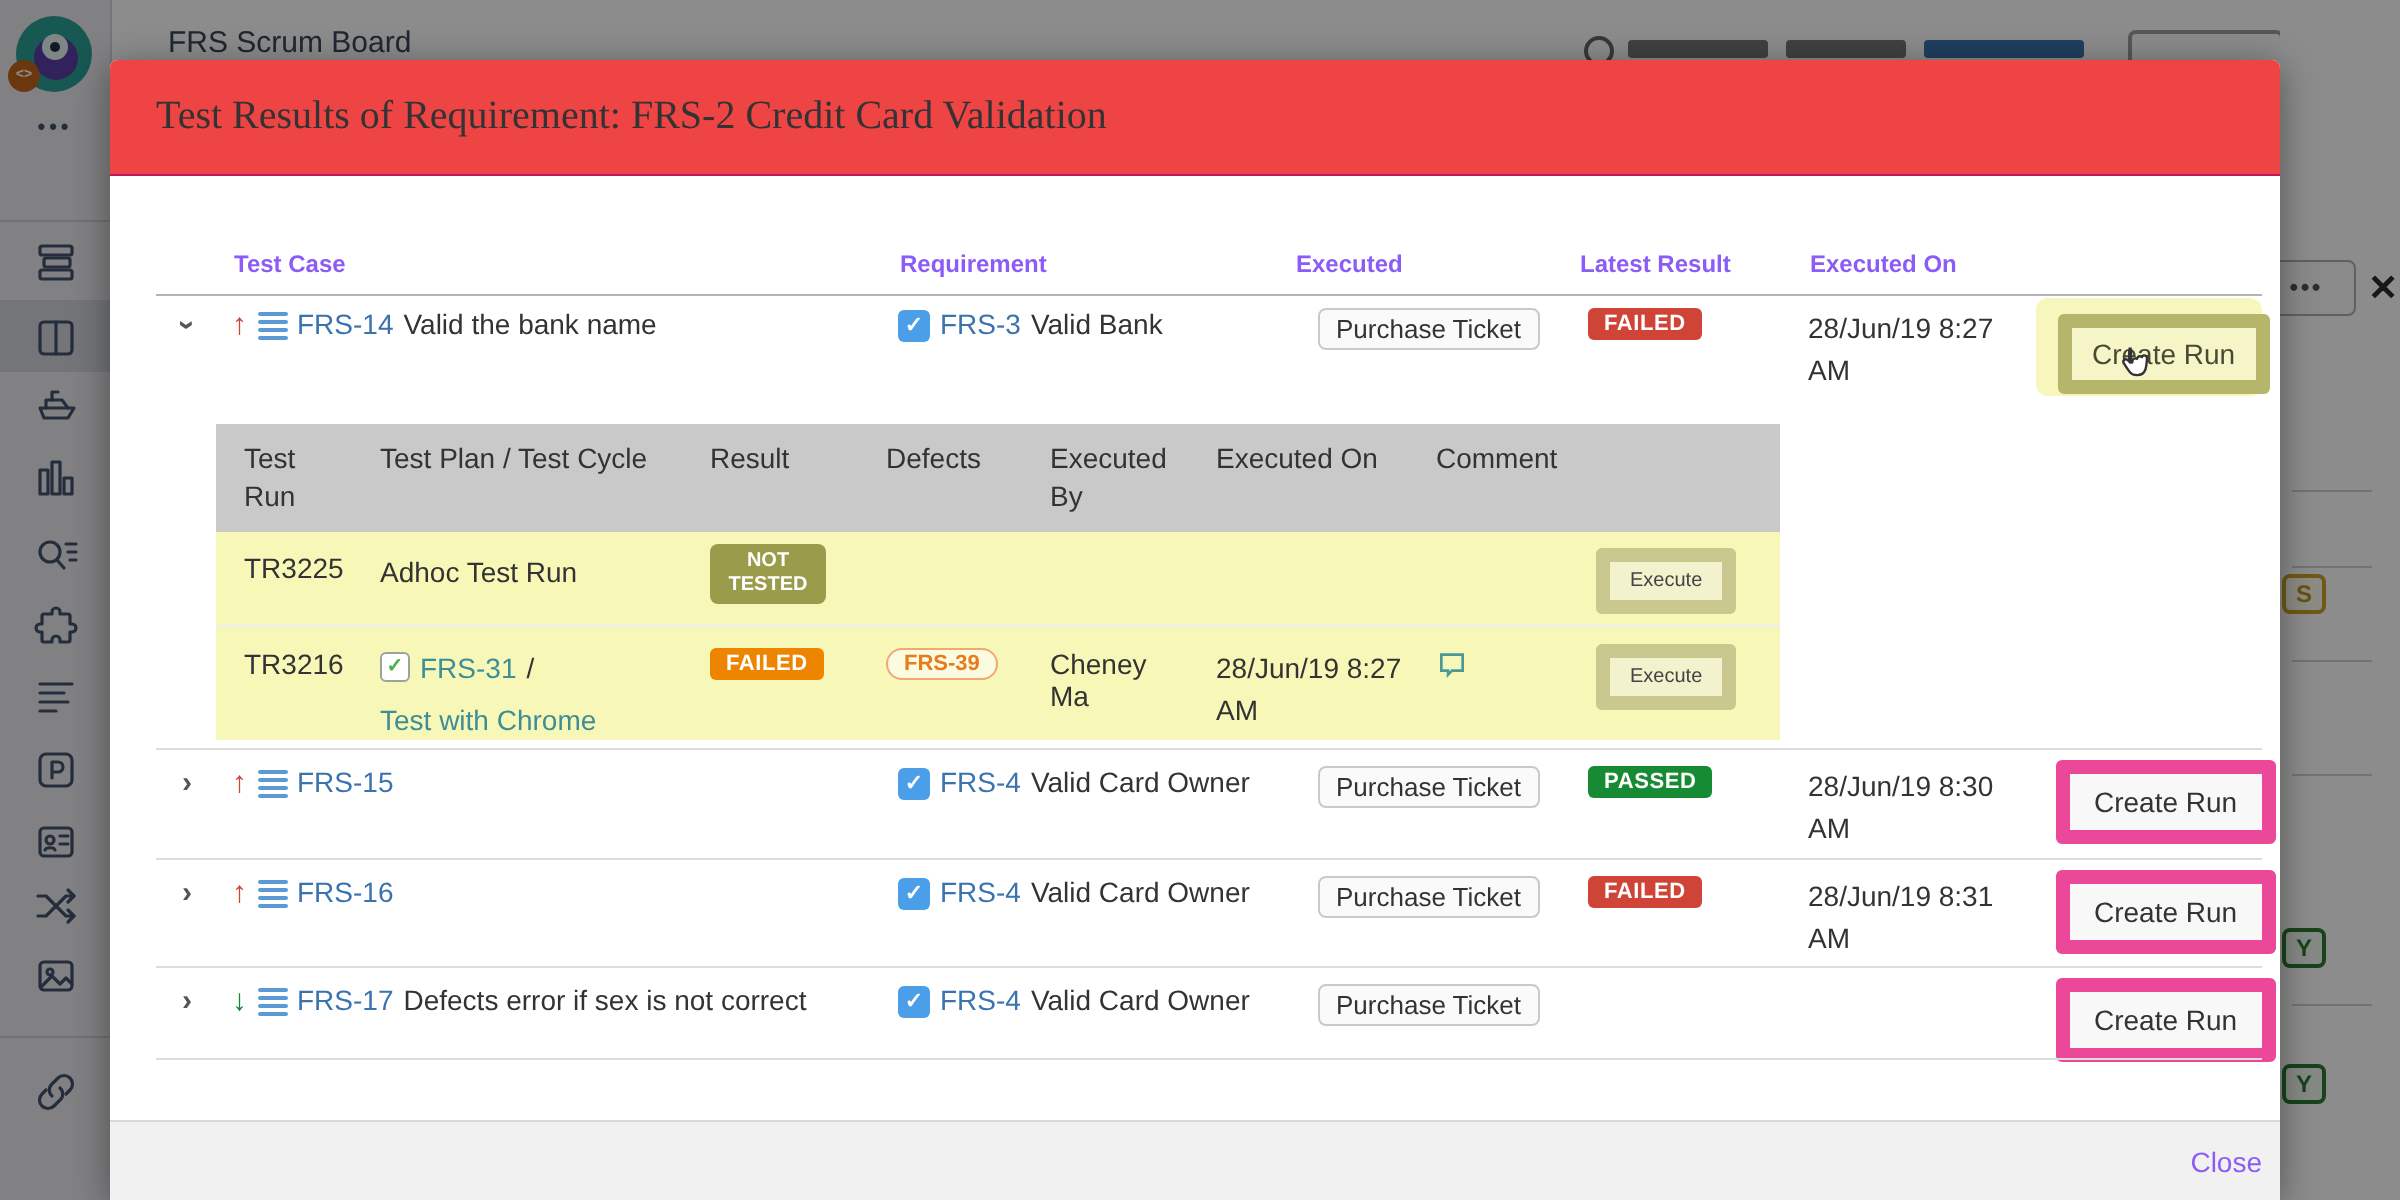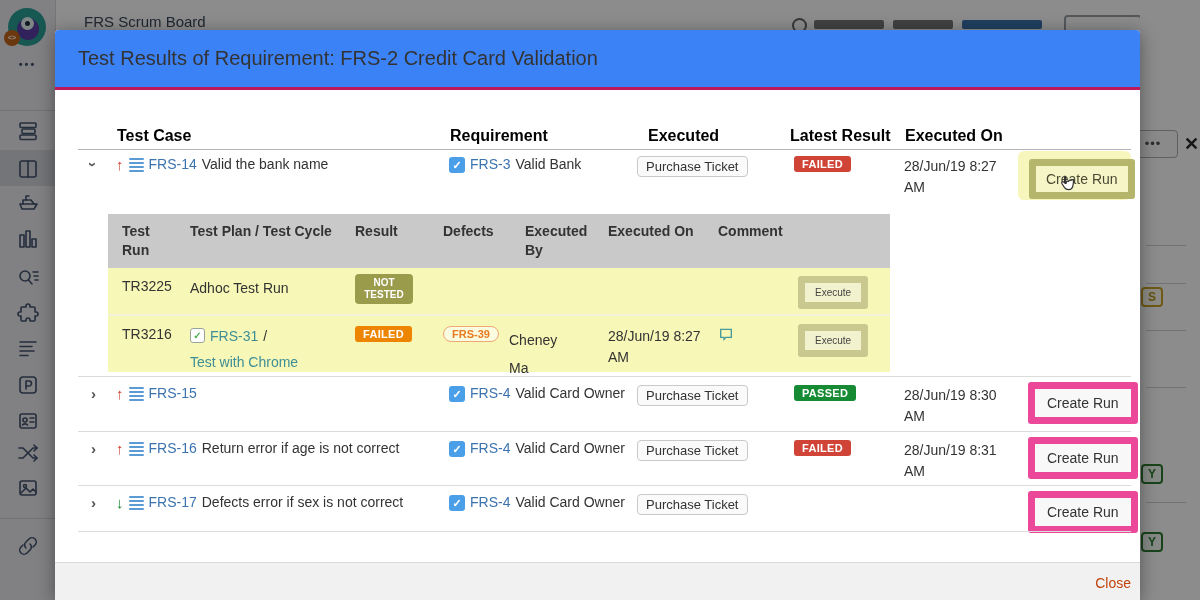--- a/index.html
+++ b/index.html
@@ -38,63 +38,63 @@
   .rp-badge{position:absolute;left:1141px;font-size:12px;font-weight:bold;border-radius:4px;padding:1px 5px;background:#fffdf2;}
   .rp-badge.s{border:2px solid #c9a227;color:#b8961e;}
   .rp-badge.y{border:2px solid #2e7d32;color:#2e7d32;background:#f4fbf4;}
 
   
   .overlay{position:absolute;inset:0;background:rgba(0,0,0,0.45);z-index:5;}
 
   
   .modal{position:absolute;left:55px;top:30px;width:1085px;height:570px;background:#fff;z-index:10;
          border-radius:4px 4px 0 0;box-shadow:0 3px 18px rgba(0,0,0,0.4);}
-  .modal-header{height:57px;background:#3b82f6;border-bottom:3px solid #be185d;border-radius:4px 4px 0 0;}
+  .modal-header{height:57px;background:#ef4444;border-bottom:1px solid #be185d;border-radius:4px 4px 0 0;font-family:Liberation Serif, serif;}
   .modal-title{padding-left:23px;line-height:57px;font-size:20px;color:#333;}
   .modal-body{position:relative;height:472px;background:#fff;}
   .modal-footer{height:40px;background:#f1f1f1;border-top:1px solid #d9d9d9;text-align:right;}
-  .close-link{display:inline-block;margin-right:9px;line-height:40px;font-size:14px;color:#c2410c;text-decoration:none;cursor:pointer;text-align:center;}
-
-  
-  .thead-label{position:absolute;top:37px;font-weight:bold;font-size:16px;color:#000000;}
+  .close-link{display:inline-block;margin-right:9px;line-height:40px;font-size:14px;color:#8b5cf6;text-decoration:none;cursor:pointer;text-align:center;}
+
+  
+  .thead-label{position:absolute;top:37px;font-weight:bold;font-size:12px;color:#8b5cf6;}
   .thead-line{position:absolute;left:23px;top:59px;width:1053px;height:1px;background:#b5b5b5;}
   .row-div{position:absolute;left:23px;width:1053px;height:1px;background:#dcdcdc;}
   .mrow{position:absolute;left:0;width:1076px;height:0;overflow:visible;font-size:14px;}
   .mrow .cell{position:absolute;top:0;display:flex;align-items:flex-start;gap:5px;}
   .c-exp{left:36px;color:#555;font-size:15px;font-weight:bold;}
   .chev-down{display:inline-block;transform:rotate(90deg);}
   .c-tc{left:61px;width:330px;}
   .c-req{left:394px;width:195px;}
-  .c-comp{left:582px;}
+  .c-comp{left:604px;}
   .c-res{left:739px;}
   .c-date{left:849px;width:102px;line-height:21px;}
   .c-act{left:973px;}
   .prio{font-weight:bold;font-size:15px;line-height:17px;}
   .prio.up{color:#d04437;} .prio.down{color:#14892c;}
   .tc-icon{width:15px;height:15px;margin-top:2px;}
   .tc-icon div{height:2.4px;background:#5b9bd5;border-radius:1px;margin-bottom:1.6px;}
   .link{color:#3b73af;text-decoration:none;cursor:pointer;}
   .req-icon{width:16px;height:16px;border-radius:3px;background:#4a9fe8;color:#fff;font-size:11px;font-weight:bold;text-align:center;line-height:16px;margin-top:1px;}
   .comp-badge{display:inline-block;border:1px solid #c9c9c9;background:#fafafa;border-radius:4px;padding:2px 8px;font-size:13px;color:#333;}
   .badge{display:inline-block;border-radius:3px;padding:2px 8px;font-size:11px;font-weight:bold;color:#fff;letter-spacing:.3px;}
   .badge.red{background:#d04437;} .badge.green{background:#168b34;}
   .btn{display:inline-block;background:#f8f8f8;border:7px solid #ec4899;border-radius:3px;padding:6px 12px;font-size:14px;color:#333;cursor:pointer;white-space:nowrap;}
   .hl-pad{position:absolute;left:963px;top:61px;width:113px;height:49px;background:#f7f7bd;border-radius:6px;}
   .btn.hl{position:absolute;left:974px;top:69px;background:#f5f5c8;border-color:#b5b56b;color:#4a4a33;padding:5px 10px;}
   .cursor{position:absolute;left:1001px;top:83px;width:22px;height:24px;}
 
   
   .subtable{position:absolute;left:53px;top:124px;width:782px;font-size:14px;}
   .sub-head{position:relative;height:54px;background:#c9c9c9;}
-  .sub-head span{position:absolute;top:8px;font-weight:bold;color:#333;line-height:19px;}
+  .sub-head span{position:absolute;top:8px;font-weight:normal;color:#333;line-height:19px;}
   .srow{position:relative;background:#f7f7b8;}
   .srow.r2{border-top:2px solid #f2f2d8;}
   .srow .scell{position:absolute;top:10px;display:flex;gap:5px;align-items:flex-start;}
   .s-run{left:14px;} .s-plan{left:82px;width:152px;flex-wrap:wrap;line-height:21px;}
-  .s-res{left:247px;} .s-def{left:335px;} .s-by{left:401px;width:70px;line-height:28px;}
+  .s-res{left:247px;} .s-def{left:335px;} .s-by{left:417px;width:70px;line-height:16px;}
   .s-on{left:500px;width:104px;line-height:21px;} .s-com{left:610px;} .s-act{left:690px;}
   .tlink{color:#3f8e96;text-decoration:none;cursor:pointer;}
   .plan-icon{width:15px;height:15px;border:1.5px solid #9aa49a;border-radius:3px;background:#fff;color:#4caf50;font-size:10px;font-weight:bold;text-align:center;line-height:14px;box-sizing:border-box;margin-top:2px;}
   .nt-badge{display:inline-block;width:50px;background:#9b9b4c;color:#fff;font-size:10px;font-weight:bold;text-align:center;border-radius:4px;padding:3px 4px;line-height:12px;}
   .badge.orange{background:#ee8500;}
   .defect-badge{display:inline-block;border:1px solid #f0a875;color:#e87a20;background:rgba(255,255,255,.55);border-radius:8px;padding:1px 8px;font-size:11px;font-weight:bold;}
   .btn.exec{background:#f2f2cf;border-color:#c8c88f;color:#444;padding:4px 10px;font-size:10px;}
   .text{color:#333;}
 </style>
 </head>
@@ -363,21 +363,20 @@
       <span class="cell c-exp">›</span>
       <span class="cell c-tc">
         <span class="prio up">↑</span>
         <span class="tc-icon">
             <div></div>
             <div></div>
             <div></div>
             <div></div>
           </span>
         <a class="link">FRS-16</a>
-        <span class="text">Return error if age is not correct</span>
       </span>
       <span class="cell c-req">
         <span class="req-icon">✓</span>
         <a class="link">FRS-4</a>
         <span class="text">Valid Card Owner</span>
       </span>
       <span class="cell c-comp">
           <span class="comp-badge">Purchase Ticket</span>
         </span>
       <span class="cell c-res">

